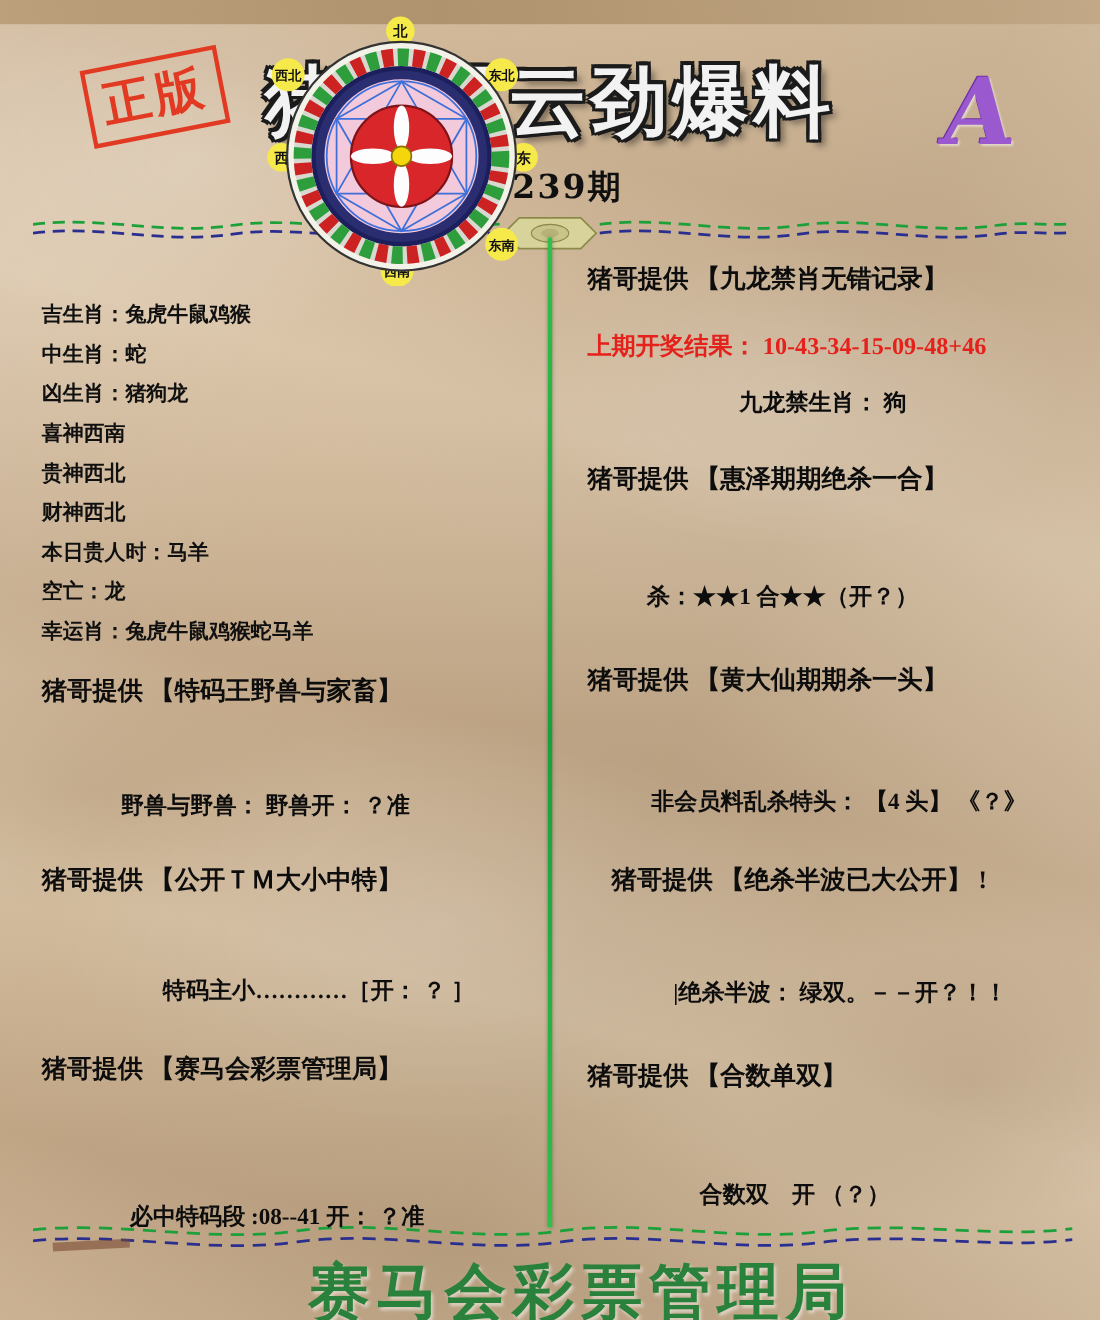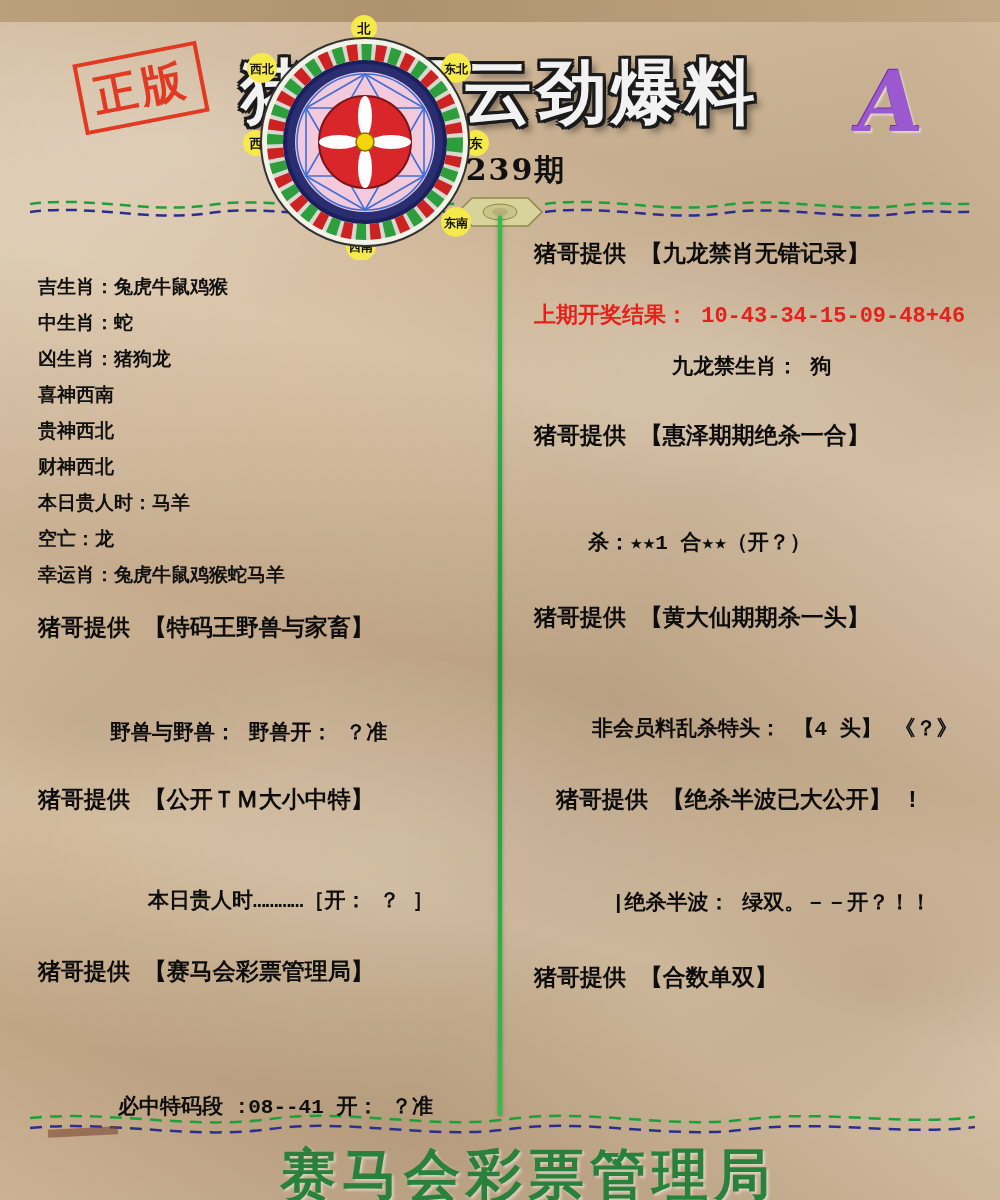--- a/index.html
+++ b/index.html
@@ -138,21 +138,21 @@
     white-space: nowrap;
   }
   .compass {
     position: absolute;
     left: 228px; top: 10px;
     width: 270px; height: 250px;
   }
 
   .section {
     position: absolute;
-    font-family: Liberation Mono, monospace;
+    font-family: Liberation Serif, serif;
     font-weight: bold;
     color: #0d0d0d;
     white-space: nowrap;
     text-align: right;
   }
   .sec-head { font-size: 23px; }
   .sec-body { font-size: 21px; }
 
   .red { color: #e5211b; }
 
@@ -271,21 +271,21 @@
     <div class="zodiac-line">财神西北</div>
     <div class="zodiac-line">本日贵人时：马羊</div>
     <div class="zodiac-line">空亡：龙</div>
     <div class="zodiac-line">幸运肖：兔虎牛鼠鸡猴蛇马羊</div>
   </div>
 
   <div class="section sec-head" style="left:38px; top:612px;">猪哥提供 【特码王野兽与家畜】</div>
   <div class="section sec-body" style="left:110px; top:718px;">野兽与野兽： 野兽开： ？准</div>
 
   <div class="section sec-head" style="left:38px; top:784px;">猪哥提供 【公开ＴＭ大小中特】</div>
-  <div class="section sec-body" style="left:148px; top:886px;">本日贵人时…………［开： ？ ］</div>
+  <div class="section sec-body" style="left:148px; top:886px;">特码主小…………［开： ？ ］</div>
 
   <div class="section sec-head" style="left:38px; top:956px;">猪哥提供 【赛马会彩票管理局】</div>
   <div class="section sec-body" style="left:118px; top:1044px;margin-top:48px;">必中特码段 :08--41 开： ？准</div>
 
   <div class="section sec-head" style="left:534px; top:238px;">猪哥提供 【九龙禁肖无错记录】</div>
 
   <div class="section" style="left:534px; top:288px; font-size:22px;margin-top:12px;">
     <span class="red">上期开奖结果：</span>
     <span class="red">10-43-34-15-09-48+46</span>
   </div>
@@ -295,16 +295,17 @@
   <div class="section sec-head" style="left:534px; top:420px;">猪哥提供 【惠泽期期绝杀一合】</div>
   <div class="section sec-body" style="left:588px; top:528px;">杀：★★1 合★★（开？）</div>
 
   <div class="section sec-head" style="left:534px; top:602px;">猪哥提供 【黄大仙期期杀一头】</div>
   <div class="section sec-body" style="left:592px; top:714px;">非会员料乱杀特头： 【4 头】 《？》</div>
 
   <div class="section sec-head" style="left:556px; top:784px;">猪哥提供 【绝杀半波已大公开】 !</div>
   <div class="section sec-body" style="left:612px; top:888px;">|绝杀半波： 绿双。－－开？！！</div>
 
   <div class="section sec-head" style="left:534px; top:962px;">猪哥提供 【合数单双】</div>
+  <div class="section sec-body" style="left:636px; top:1072px;">合数双　开 （？）</div>
 
   <div class="smudge"></div>
   <div class="bottom-banner">赛马会彩票管理局</div>
 </div>
 
 </body></html>

